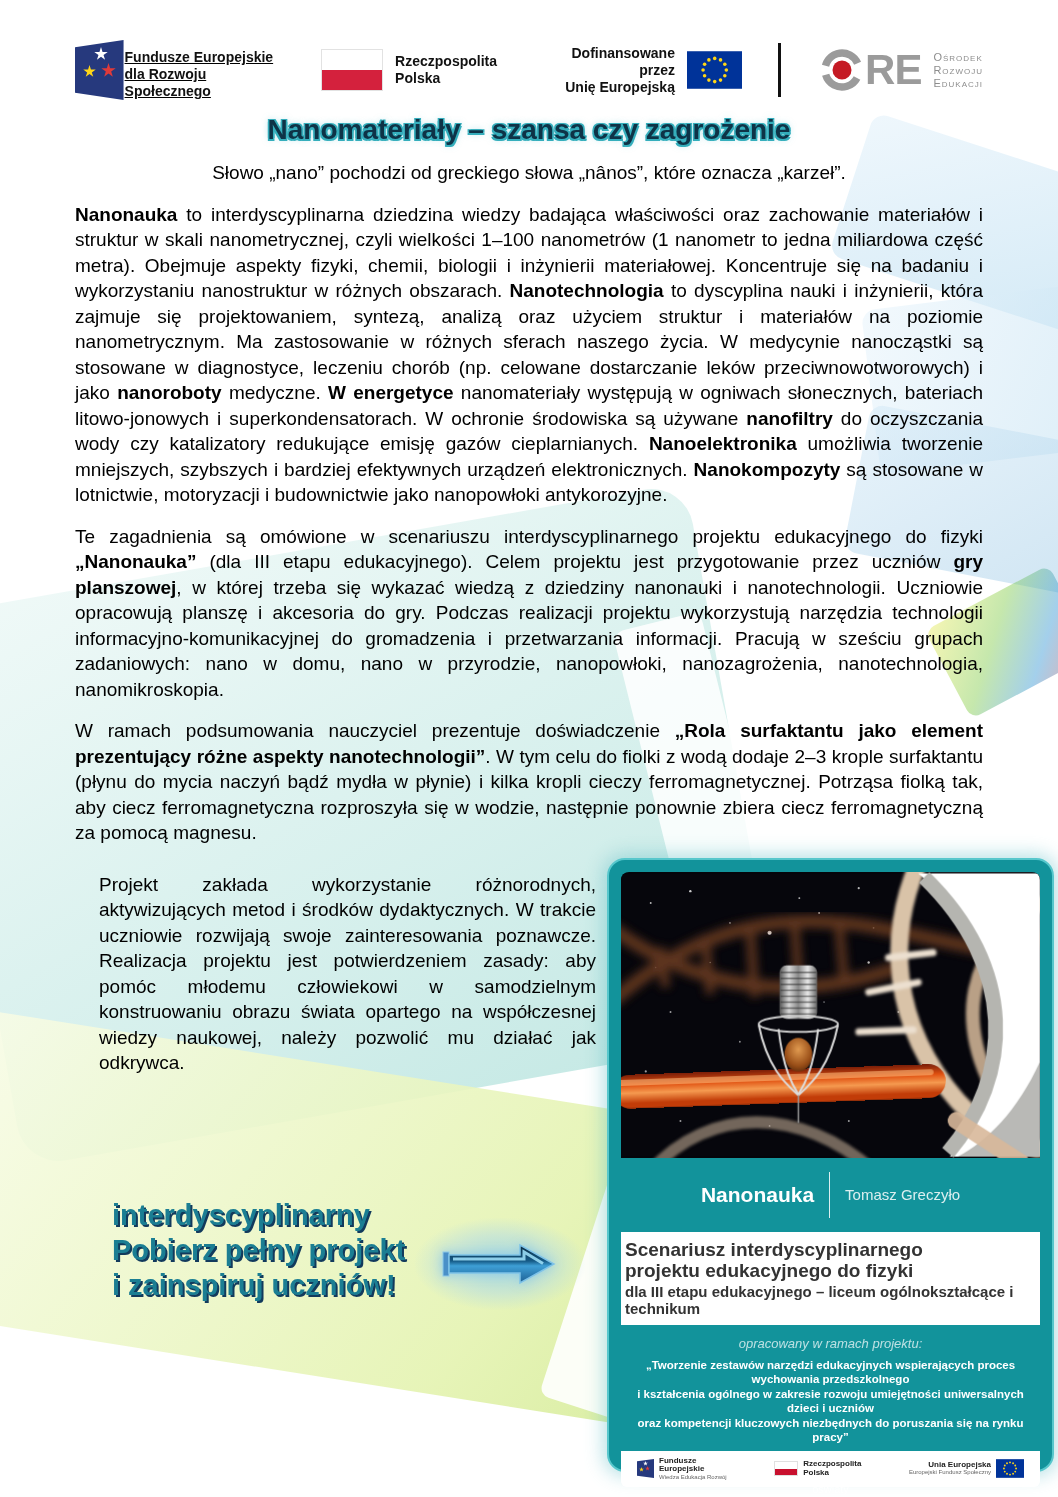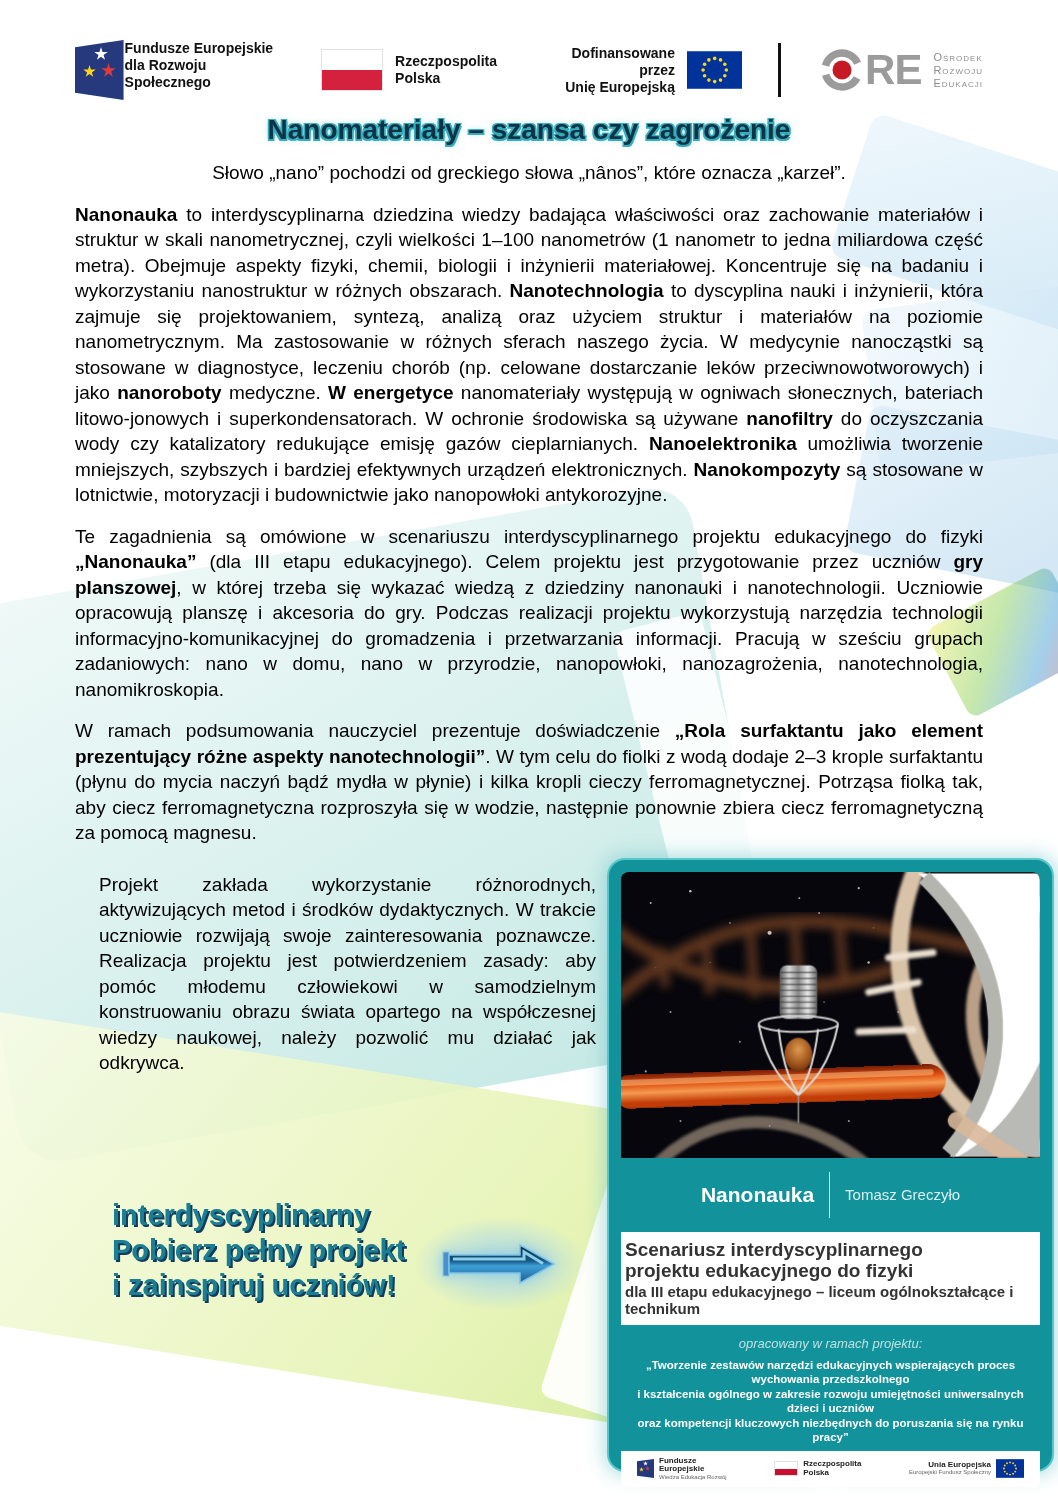--- a/index.html
+++ b/index.html
@@ -90,21 +90,21 @@
   <div class="decor" style="left:668px;top:615px;width:90px;height:470px;transform:rotate(-14deg);
               background:#ffffff;opacity:.85;border-radius:12px;"></div>
   <div class="decor" style="left:-60px;top:1068px;width:800px;height:310px;transform:rotate(9deg);border-radius:34px;
               background:linear-gradient(120deg,#f8fce8,#e4f3b0 70%,#d1e992);opacity:.9;"></div>
   <div class="decor" style="left:588px;top:1085px;width:80px;height:330px;transform:rotate(18deg);background:#fff;opacity:.9;border-radius:10px;"></div>
   <div class="decor" style="left:648px;top:1085px;width:78px;height:330px;transform:rotate(-13deg);background:#fcfcf6;opacity:.9;border-radius:10px;"></div>
 
   <div class="content">
 
     <header class="logos">
-      <div style="display:flex;align-items:flex-start;gap:1px;">
+      <div style="display:flex;align-items:flex-end;gap:1px;text-decoration:underline;">
         <div class="fe-flag">
           <div class="star s1"></div>
           <div class="star s2"></div>
           <div class="star s3"></div>
         </div>
         <div class="lg-txt">
           <div>Fundusze Europejskie</div>
           <div>dla Rozwoju Społecznego</div>
         </div>
       </div>

